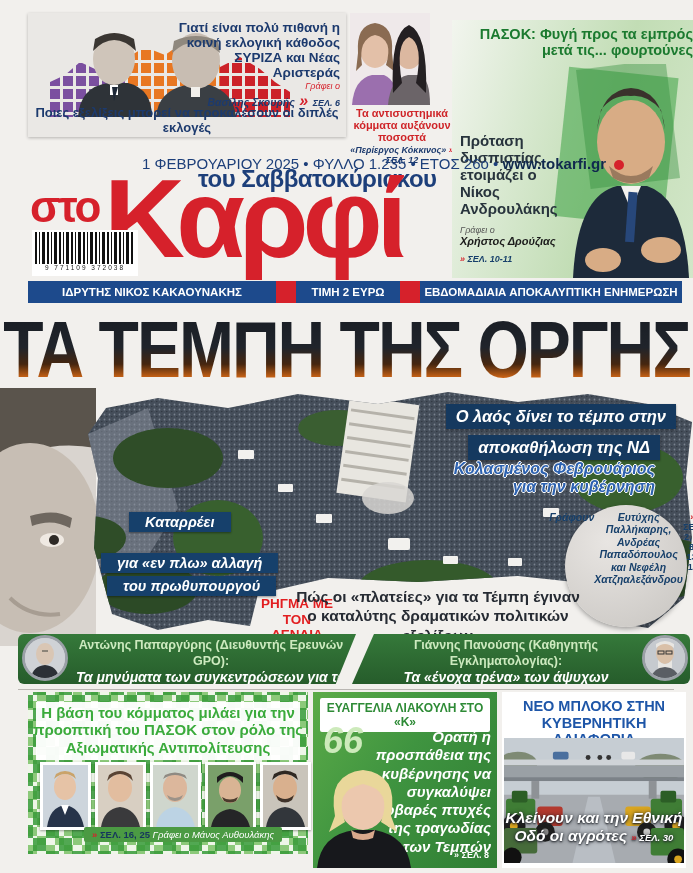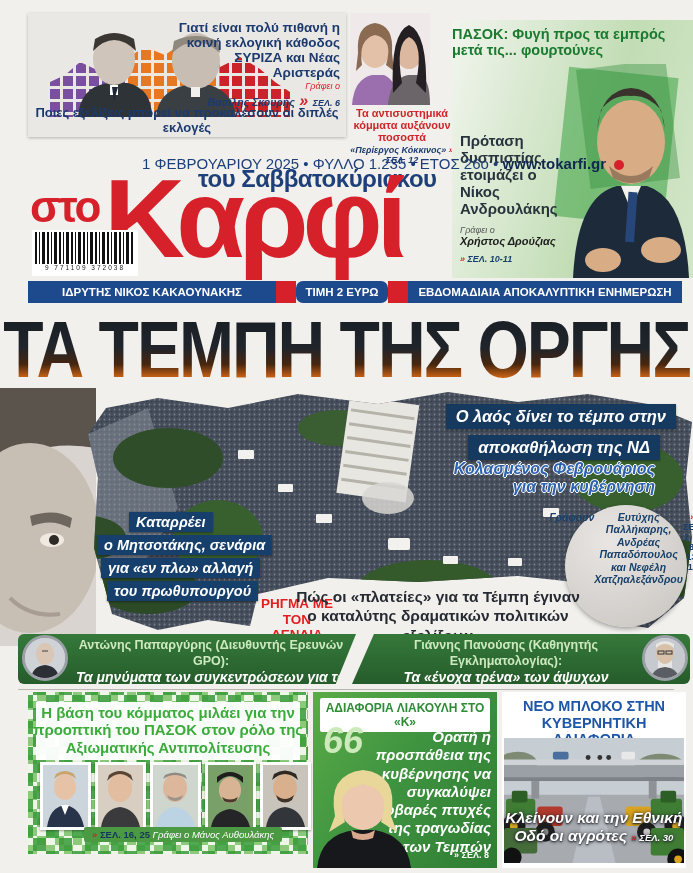--- a/index.html
+++ b/index.html
@@ -16,63 +16,63 @@
   .chev{color:#d6212b;font-weight:800;}
   .byl-page{color:#1c3a6e;font-weight:800;font-size:9px;}
   .tl-footer{position:absolute;left:0;right:0;bottom:2px;text-align:center;color:#1c3a6e;font-weight:800;font-size:13px;}
 
   .tm-card{left:346px;top:13px;width:112px;}
   .tm-photo{display:block;margin-left:4px;}
   .tm-headline{margin-top:2px;width:112px;text-align:center;color:#cf2428;font-weight:800;font-size:11px;line-height:1.1;}
   .tm-source{margin-top:2px;width:112px;text-align:center;font-size:9px;font-style:italic;color:#1c3a6e;font-weight:800;}
 
   .tr-card{left:452px;top:20px;width:241px;height:258px;background:linear-gradient(105deg,#f2f5ee 0%,#d9e9d1 30%,#c2ddb5 60%,#d2e6c8 100%);overflow:hidden;}
-  .tr-headline{position:absolute;left:0;right:0;top:6px;text-align:left;color:#1b7a2f;font-weight:800;font-size:14.5px;line-height:1.12;}
+  .tr-headline{position:absolute;left:0;right:0;top:6px;text-align:right;color:#1b7a2f;font-weight:800;font-size:14.5px;line-height:1.12;}
   .tr-sub{position:absolute;left:8px;top:112px;width:96px;color:#28343d;font-weight:700;font-size:15px;line-height:1.14;}
   .tr-byline{position:absolute;left:8px;bottom:12px;font-style:italic;line-height:1.15;}
   .tr-byline .pre{color:#555;font-size:9px;display:block;}
   .tr-byline .name{color:#1b1b1b;font-weight:800;font-size:11px;display:block;}
   .tr-byline .pg{font-size:9px;}
 
   
   .dateline{left:142px;top:155px;width:320px;font-size:15px;color:#1d3f7a;white-space:nowrap;}
   .dateline b{color:#10284e;}
   .reddot{display:inline-block;width:10px;height:10px;border-radius:50%;background:#d6212b;vertical-align:middle;margin-left:4px;}
   .edition{left:198px;top:165px;font-size:24px;font-weight:900;color:#1d3f7a;letter-spacing:-0.5px;}
   .sto{left:30px;top:182px;font-size:44px;font-weight:900;color:#d6212b;letter-spacing:-2px;}
   .karfi{left:104px;top:163px;font-size:112px;line-height:1;font-weight:900;color:#d6212b;letter-spacing:-6px;}
   .barcode{left:32px;top:230px;width:100px;height:44px;background:#fff;padding:2px 3px 0 3px;}
   .bars{height:32px;background:repeating-linear-gradient(90deg,#111 0 2px,#fff 2px 4px,#111 4px 5px,#fff 5px 7px,#111 7px 10px,#fff 10px 12px);}
   .bcnum{font-size:6.5px;letter-spacing:2px;color:#222;text-align:center;}
 
   .infobar{left:28px;top:281px;width:654px;height:22px;display:flex;justify-content:center;}
   .seg{background:#1d4a8c;color:#fff;font-weight:800;font-size:11.5px;line-height:22px;text-align:center;}
   .sep{background:#d6212b;width:20px;height:22px;}
-  .seg.s1{width:248px;} .seg.s2{width:92px;border-radius:7px;} .seg.s3{flex:1;}
+  .seg.s1{width:248px;} .seg.s2{width:104px;} .seg.s3{flex:1;}
 
   
   .lead-headline{left:0;top:303px;width:693px;text-align:center;font-weight:900;font-size:66px;letter-spacing:-2px;white-space:nowrap;
     transform:scaleY(1.22);transform-origin:top center;
     background:linear-gradient(180deg,#171b22 0%,#20242b 48%,#46260f 66%,#d96a16 82%,#f59a3a 88%,#2e1606 100%);
     -webkit-background-clip:text;background-clip:text;color:transparent;}
 
   
   .facewrap{left:0;top:388px;width:96px;height:258px;}
   .crowdwrap{left:88px;top:388px;width:604px;height:248px;}
   .ovbox{position:absolute;background:#15395f;color:#fff;font-style:italic;font-weight:700;font-size:16.5px;padding:3px 10px;white-space:nowrap;box-shadow:0 1px 2px rgba(0,0,0,.4);}
   .ov1{right:17px;top:404px;} .ov2{right:33px;top:435px;}
   .bluenote{right:38px;top:460px;width:210px;text-align:right;color:#2d62b0;font-weight:800;font-style:italic;font-size:16px;line-height:1.12;
     text-shadow:0 1px 0 #fff,0 -1px 0 #fff,1px 0 0 #fff,-1px 0 0 #fff;}
   .circle-note{left:565px;top:505px;width:122px;height:122px;border-radius:50%;background:radial-gradient(circle at 35% 30%,#e8e5e2,#c7c4c0);
     box-shadow:0 2px 5px rgba(0,0,0,.35);display:flex;flex-direction:row;justify-content:center;text-align:center;padding:6px;box-sizing:border-box;}
   .cn-pre{color:#17406b;font-style:italic;font-weight:700;font-size:10.5px;}
   .cn-names{color:#17406b;font-style:italic;font-weight:800;font-size:10.5px;line-height:1.18;}
   .cn-pages{font-size:9px;font-weight:800;color:#17406b;margin-top:1px;}
   .leftboxes{left:95px;top:512px;width:170px;}
-  .lb{display:inline-block;background:#16406b;color:#fff;font-style:italic;font-weight:700;font-size:14.5px;padding:2px 7px;margin-bottom:3px;box-shadow:0 1px 2px rgba(0,0,0,.4);white-space:nowrap;}
+  .lb{display:inline-block;background:#16406b;color:#fff;font-style:italic;font-weight:700;font-size:14.5px;padding:2px 16px;margin-bottom:3px;box-shadow:0 1px 2px rgba(0,0,0,.4);white-space:nowrap;}
   .lb1{margin-left:34px;} .lb2{margin-left:2px;} .lb3{margin-left:6px;} .lb4{margin-left:12px;}
   .rednote{left:258px;top:596px;width:78px;color:#e21e20;font-weight:900;font-size:13.5px;line-height:1.15;text-align:center;}
   .lead-caption{left:288px;top:587px;width:300px;text-align:center;font-weight:700;color:#262b33;font-size:15.5px;line-height:1.25;}
 
   
   .gpanel{position:absolute;top:634px;height:50px;background:linear-gradient(180deg,#35793a,#265c2b);color:#fff;}
   .gp-left{left:18px;width:338px;clip-path:polygon(0 0,100% 0,94% 100%,0 100%);border-radius:6px 0 0 6px;}
   .gp-right{left:352px;width:338px;clip-path:polygon(6.5% 0,100% 0,100% 100%,0 100%);border-radius:0 6px 6px 0;}
   .gcirc{position:absolute;width:46px;height:46px;border-radius:50%;border:3px solid #9aa0a6;overflow:hidden;background:#cfd2d6;box-sizing:border-box;top:1px;}
   .gtext{position:absolute;top:4px;line-height:1.25;}
@@ -284,21 +284,21 @@
 
   <div class="abs circle-note">
     <div class="cn-pre">Γράφουν</div>
     <div class="cn-names">Ευτύχης Παλλήκαρης, Ανδρέας Παπαδόπουλος και Νεφέλη Χατζηαλεξάνδρου</div>
     <div class="cn-pages"><span class="chev">»</span>
       <span>ΣΕΛ. 2, 7, 8, 13, 14</span></div>
   </div>
 
   <div class="abs leftboxes">
     <span class="lb lb1">Καταρρέει</span><br>
-    <span class="lb lb2">ο Μητσοτάκης, σενάρια</span><br>
+    <br>
     <span class="lb lb3">για «εν πλω» αλλαγή</span><br>
     <span class="lb lb4">του πρωθυπουργού</span>
   </div>
 
   <div class="abs rednote">ΡΗΓΜΑ ΜΕ ΤΟΝ ΔΕΝΔΙΑ</div>
 
   <div class="abs lead-caption">
     <div>Πώς οι «πλατείες» για τα Τέμπη έγιναν</div>
     <div>ο καταλύτης δραματικών πολιτικών εξελίξεων</div>
   </div>
@@ -380,21 +380,21 @@
     <div class="bl-cap">
       <span class="bar">
         <span class="chev">»</span>
         <span class="pg">ΣΕΛ. 16, 25</span>
         <span class="by">Γράφει ο Μάνος Αυθουλάκης</span>
       </span>
     </div>
   </div>
 
   <div class="abs bm-box">
-    <div class="bm-kicker">ΑΔΙΑΦΟΡΙΑ ΛΙΑΚΟΥΛΗ ΣΤΟ «Κ»</div>
+    <div class="bm-kicker">ΕΥΑΓΓΕΛΙΑ ΛΙΑΚΟΥΛΗ ΣΤΟ «Κ»</div>
     <div class="bm-quotemark">66</div>
     <div class="bm-quote">Ορατή η προσπάθεια της κυβέρνησης να συγκαλύψει σοβαρές πτυχές της τραγωδίας των Τεμπών</div>
     <svg class="abs" style="left:0;bottom:0;" width="102" height="108" viewBox="0 0 102 108">
       <path d="M4 108 Q8 74 42 70 L62 70 Q94 76 98 108 Z" fill="#17181c"></path>
       <ellipse cx="50" cy="42" rx="24" ry="28" fill="#ecc8ae"></ellipse>
       <path d="M22 56 Q14 14 50 10 Q86 14 78 56 L84 72 L68 62 Q80 30 50 24 Q20 30 32 62 L16 72 Z" fill="#e9d79a"></path>
       <path d="M38 70 Q50 78 62 70 L60 78 Q50 82 40 78 Z" fill="#d8a88c"></path>
     </svg>
     <div class="bm-page">» ΣΕΛ. 8</div>
   </div>

